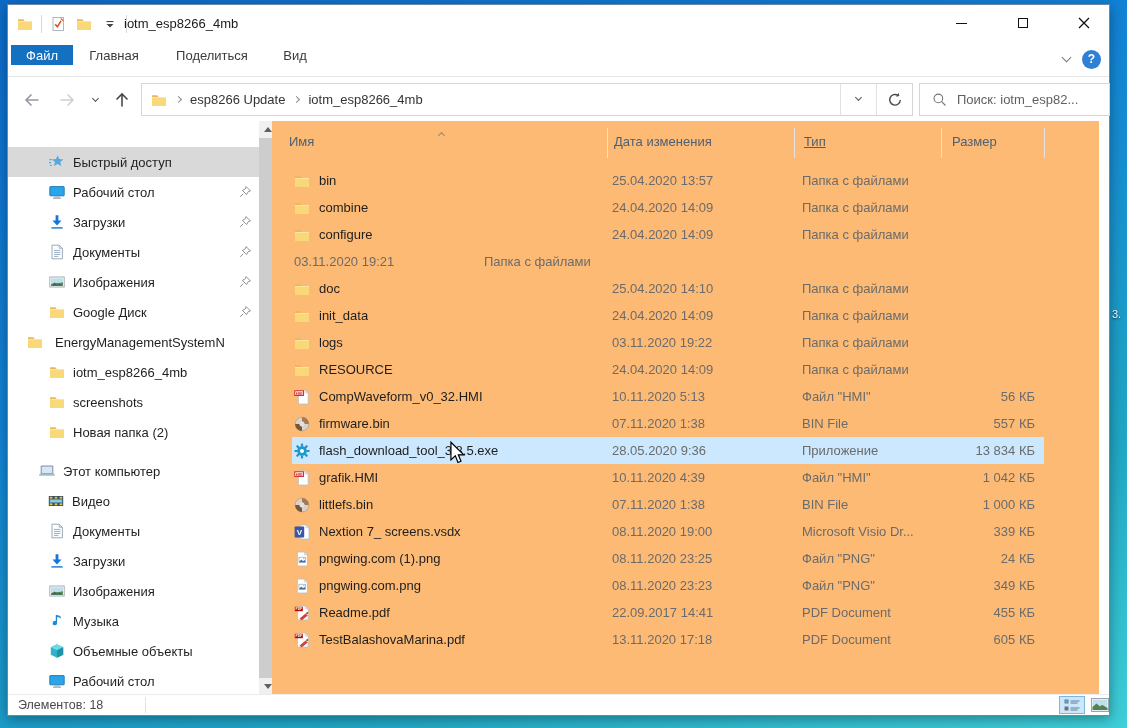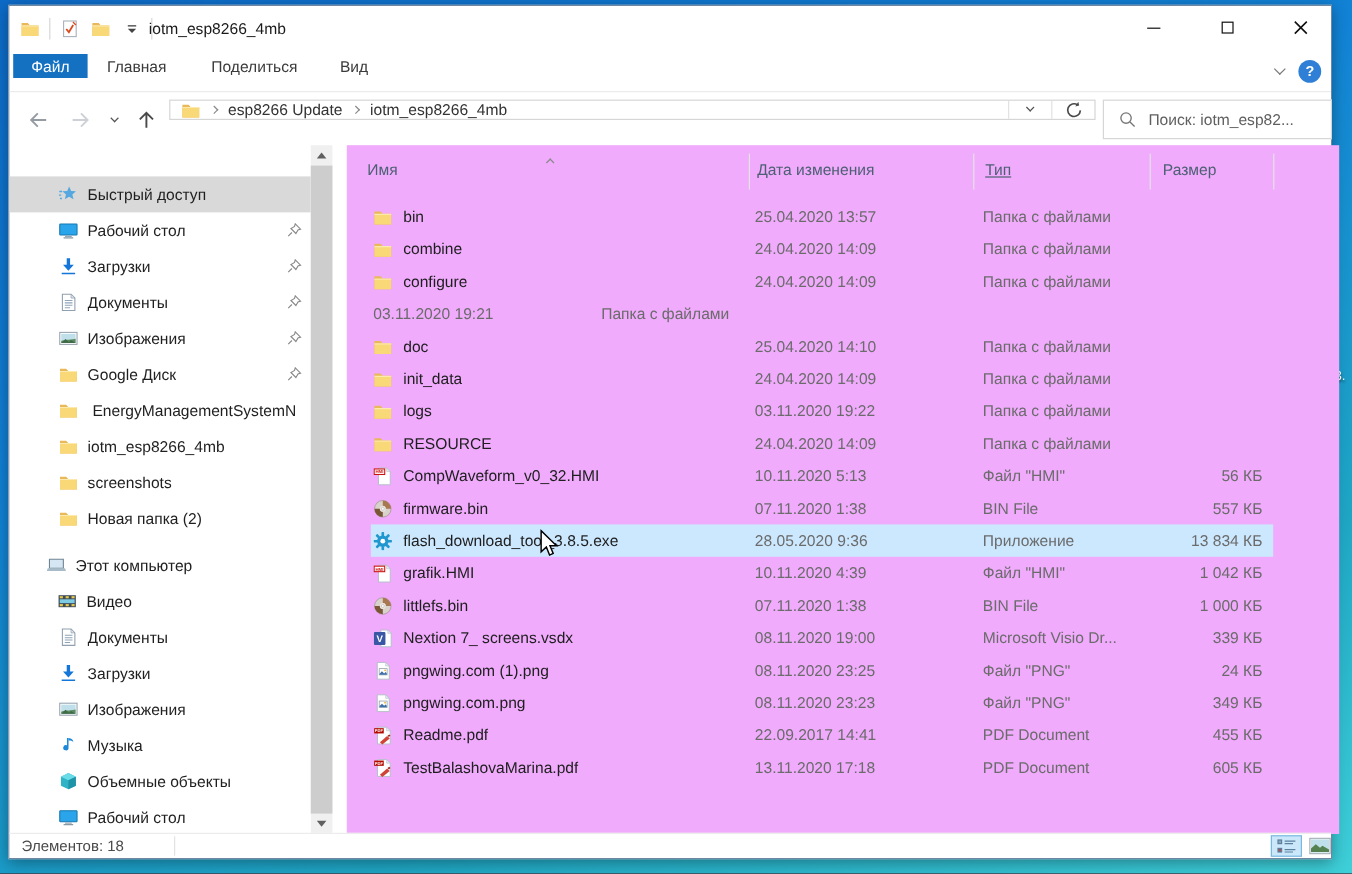--- a/index.html
+++ b/index.html
@@ -25,21 +25,21 @@
   .ribbon{position:absolute;left:0;top:38px;right:0;height:34px;border-bottom:1px solid #e6e6e6;background:#fff;}
   .tab{position:absolute;top:2px;height:20px;display:flex;align-items:center;justify-content:center;
     font-size:13px;color:#3b3b3b;}
   .tab.active{color:#fff;}
   .ribbon-right{position:absolute;right:8px;top:0;height:32px;display:flex;align-items:center;gap:12px;}
   .help-btn{width:19px;height:19px;border-radius:50%;color:#fff;font-size:12px;font-weight:bold;
     display:flex;align-items:center;justify-content:center;}
   
   .navbar{position:absolute;left:0;top:72px;right:0;height:44px;background:#fff;}
   .nav-btn{position:absolute;top:10px;width:26px;height:26px;display:flex;align-items:center;justify-content:center;}
-  .addressbox{position:absolute;left:133px;top:6px;width:772px;height:17px;border:1px solid #d6d6d6;
+  .addressbox{position:absolute;left:133px;top:6px;width:772px;height:33px;border:1px solid #d6d6d6;
     background:#fff;display:flex;align-items:center;}
   .crumbs{flex:1;display:flex;align-items:center;gap:9px;padding-left:9px;overflow:hidden;white-space:nowrap;color:#333;}
   .addr-cell{width:36px;height:100%;display:flex;align-items:center;justify-content:center;border-left:1px solid #e2e2e2;}
   .searchbox{position:absolute;left:911px;top:6px;width:191px;height:33px;border:1px solid #d6d6d6;
     background:#fff;display:flex;align-items:center;gap:10px;padding-left:12px;}
   .search-text{color:#5f5f5f;font-size:13px;white-space:nowrap;overflow:hidden;}
   
   .chev{display:inline-block;width:7px;height:7px;border-right:1.5px solid #555;border-bottom:1.5px solid #555;
     transform:rotate(45deg);margin-top:-4px;}
   .chev.up{transform:rotate(-135deg);margin-top:4px;}
@@ -53,21 +53,21 @@
   .sb-item.gap{margin-top:9px;}
   .sb-item .pin{position:absolute;right:7px;top:8px;width:14px;height:14px;}
   .ic{display:inline-flex;width:16px;height:16px;flex:0 0 16px;}
   .ic svg{width:100%;height:100%;}
   .sb-scroll{position:absolute;left:251px;top:116px;width:18px;height:574px;background:#f0f0f0;}
   .sb-scroll .arrow{position:absolute;left:0;width:18px;height:17px;display:flex;align-items:center;justify-content:center;}
   .sb-scroll .thumb{position:absolute;left:0;top:17px;width:18px;height:540px;background:#cdcdcd;}
   .tri-up{width:0;height:0;border-left:4px solid transparent;border-right:4px solid transparent;border-bottom:5px solid #606060;}
   .tri-down{width:0;height:0;border-left:4px solid transparent;border-right:4px solid transparent;border-top:5px solid #606060;}
   
-  .filearea{position:absolute;left:281px;top:116px;width:827px;height:574px;background:#f0abfc;overflow:hidden;}
+  .filearea{position:absolute;left:264px;top:116px;width:827px;height:574px;background:#fdba74;overflow:hidden;}
   .lheader{position:absolute;left:0;top:5px;height:33px;width:100%;}
   .lheader .col{position:absolute;top:8px;font-size:13px;color:#4c5f73;white-space:nowrap;}
   .lheader .vsep{position:absolute;top:2px;height:30px;width:1px;background:#e3e3e3;}
   .sort-chev{position:absolute;left:167px;top:3px;}
   .rows{position:absolute;left:20px;top:46px;width:752px;}
   .row{height:27px;display:flex;align-items:center;padding-left:2px;}
   .row.hover{background:#cce8ff;}
   .cell-name{flex:0 0 318px;display:flex;align-items:center;gap:9px;overflow:hidden;}
   .cell-name .nm{color:#1e1e1e;white-space:nowrap;overflow:hidden;}
   .cell-date{flex:0 0 190px;color:#6b6b6b;white-space:nowrap;}
@@ -296,21 +296,21 @@
             </svg>
           </span>
           <span class="lbl">Google Диск</span>
           <span class="ic pin">
             <svg viewBox="0 0 16 16" fill="none" stroke="#8a8a8a" stroke-width="1.1">
               <path d="M9.2 1.8l5 5-2.4.7-2 3.4-4.7-4.7 3.4-2z"></path>
               <path d="M6 10L2.5 13.5"></path>
             </svg>
           </span>
         </div>
-        <div class="sb-item" style="padding-left: 41px; gap: 12px;">
+        <div class="sb-item" style="padding-left: 19px; gap: 12px;">
           <span class="ic">
             <svg viewBox="0 0 16 16">
               <path d="M1 3.2h5.2l1.6 1.9H15v8.9H1z" fill="#e9b858"></path>
               <path d="M1 5.7h14v8.3H1z" fill="#f9d878"></path>
               <path d="M1 5.1h14v1H1z" fill="#fce9ad"></path>
             </svg>
           </span>
           <span class="lbl">EnergyManagementSystemN</span>
         </div>
         <div class="sb-item" style="padding-left: 41px;">

